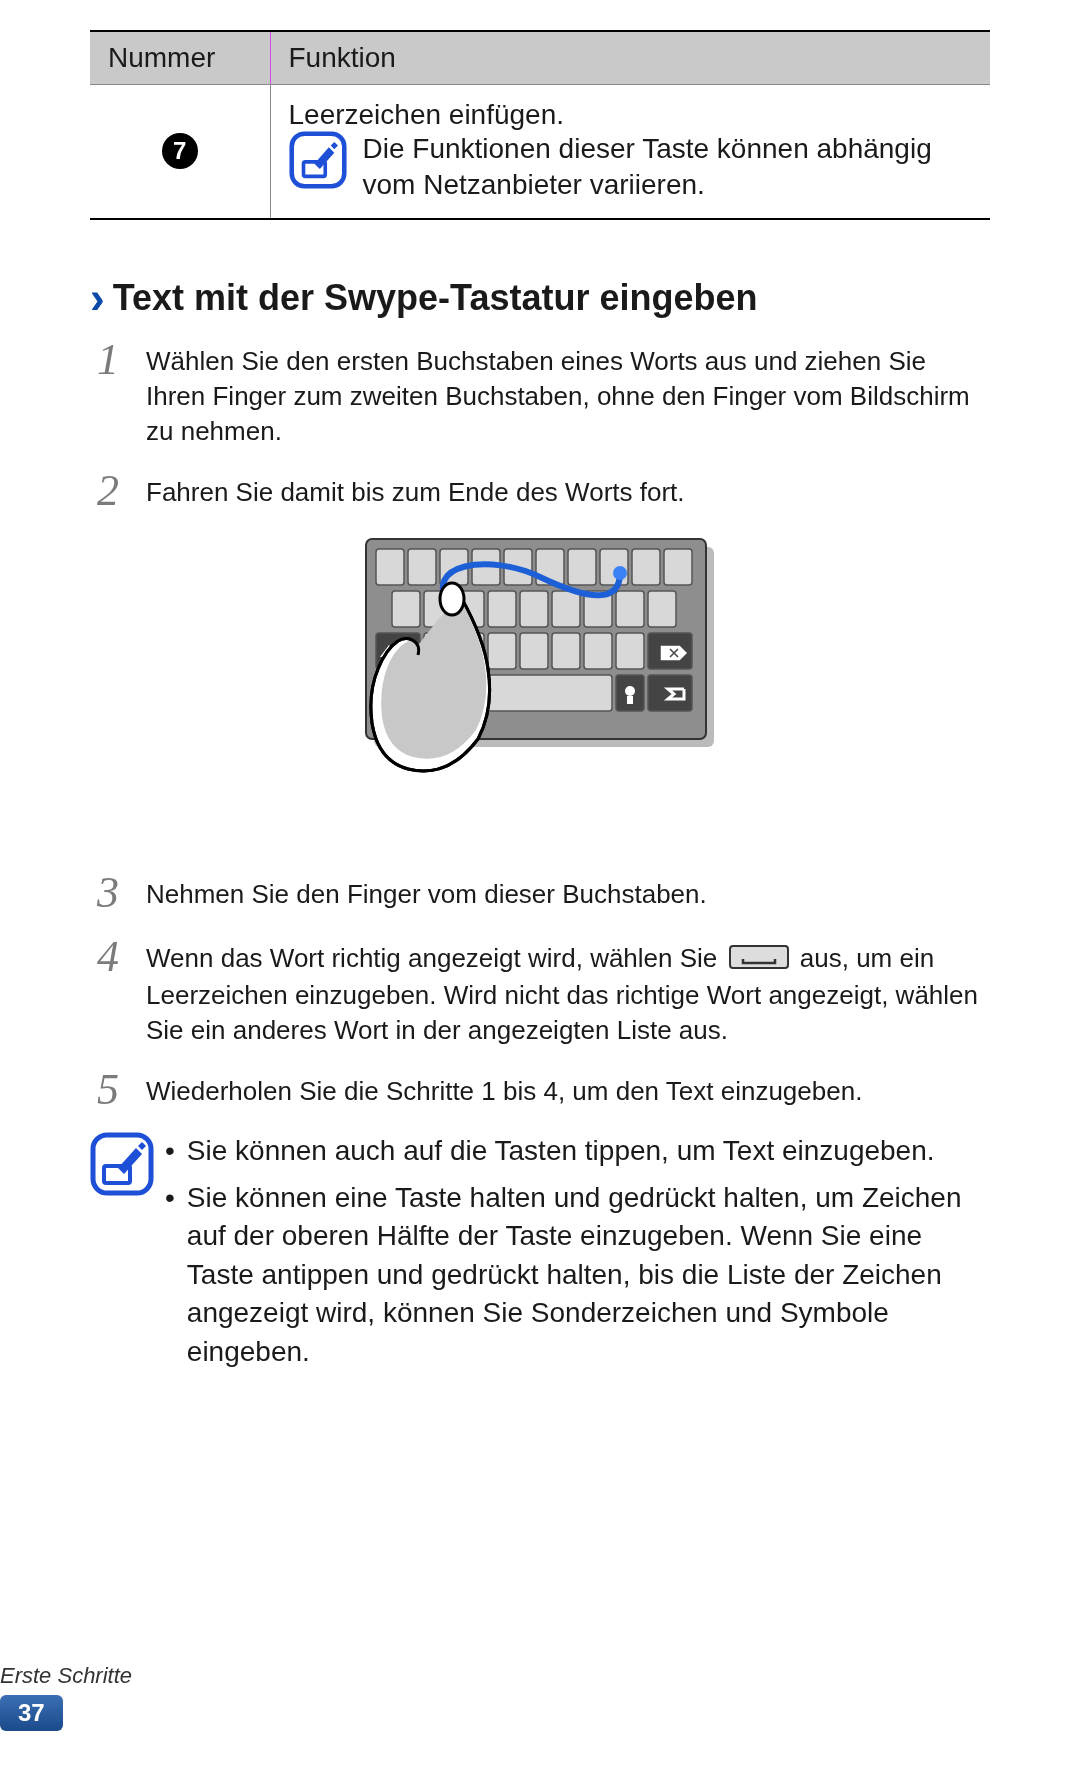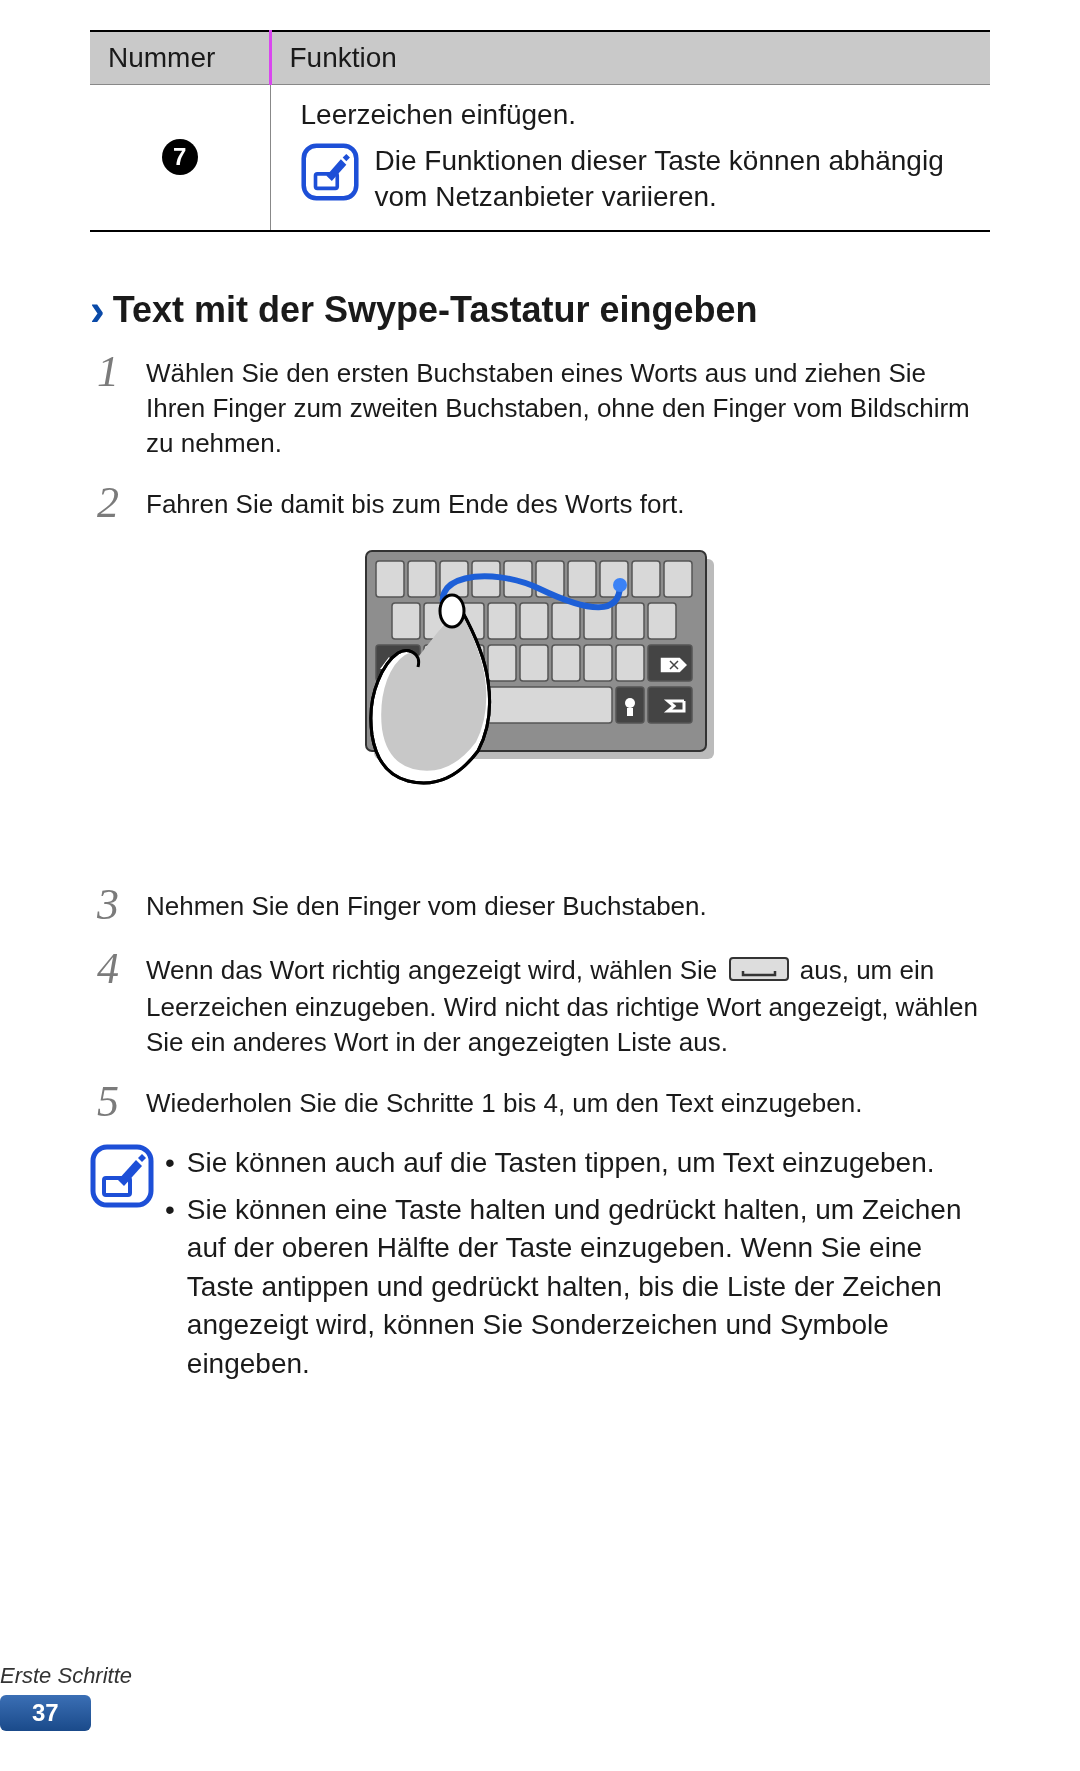--- a/index.html
+++ b/index.html
@@ -21,43 +21,43 @@
     border-bottom: 2px solid #000;
   }
   .func-table th {
     background: #c9c9c9;
     font-weight: 400;
     text-align: left;
     padding: 10px 18px;
     font-size: 28px;
     border-bottom: 1px solid #888;
   }
-  .func-table th:first-child { width: 180px; border-right: 3px solid #d946ef; margin-top: 48px; }
+  .func-table th:first-child { width: 180px; border-right: 1px solid #d946ef; margin-top: 48px; }
   .func-table td {
-    padding: 14px 30px;
+    padding: 14px 18px;
     font-size: 28px;
     vertical-align: middle;
   }
   .func-table td.num {
     text-align: center;
     border-right: 1px solid #888;
     vertical-align: middle;
   }
   .circlenum {
     display: inline-flex;
     width: 36px; height: 36px;
     border-radius: 50%;
     background: #000;
     color: #fff;
     font-size: 24px;
     align-items: center;
     justify-content: center;
     font-weight: 700;
   }
-  .note-row { display: flex; align-items: flex-start; gap: 16px; margin-top: 12px; }
+  .note-row { display: flex; align-items: flex-start; gap: 16px; margin-top: 0; }
   .note-icon {
     flex: 0 0 58px;
     height: 58px;
   }
   .note-icon svg { width: 58px; height: 58px; }
   .note-text { font-size: 28px; line-height: 1.3; }
   .section-title {
     display: flex;
     align-items: center;
     gap: 8px;
@@ -139,21 +139,21 @@
     font-size: 22px;
     color: #333;
     margin-bottom: 6px;
   }
   .page-num {
     display: inline-block;
     background: linear-gradient(#3b6fb5, #1a4a8a);
     color: #fff;
     font-size: 24px;
     font-weight: 700;
-    padding: 4px 32px;
+    padding: 4px 18px;
     border-radius: 6px;
   }
 </style>
 </head>
 <body>
 
 <div class="page">
 
   <table class="func-table">
     <thead>

